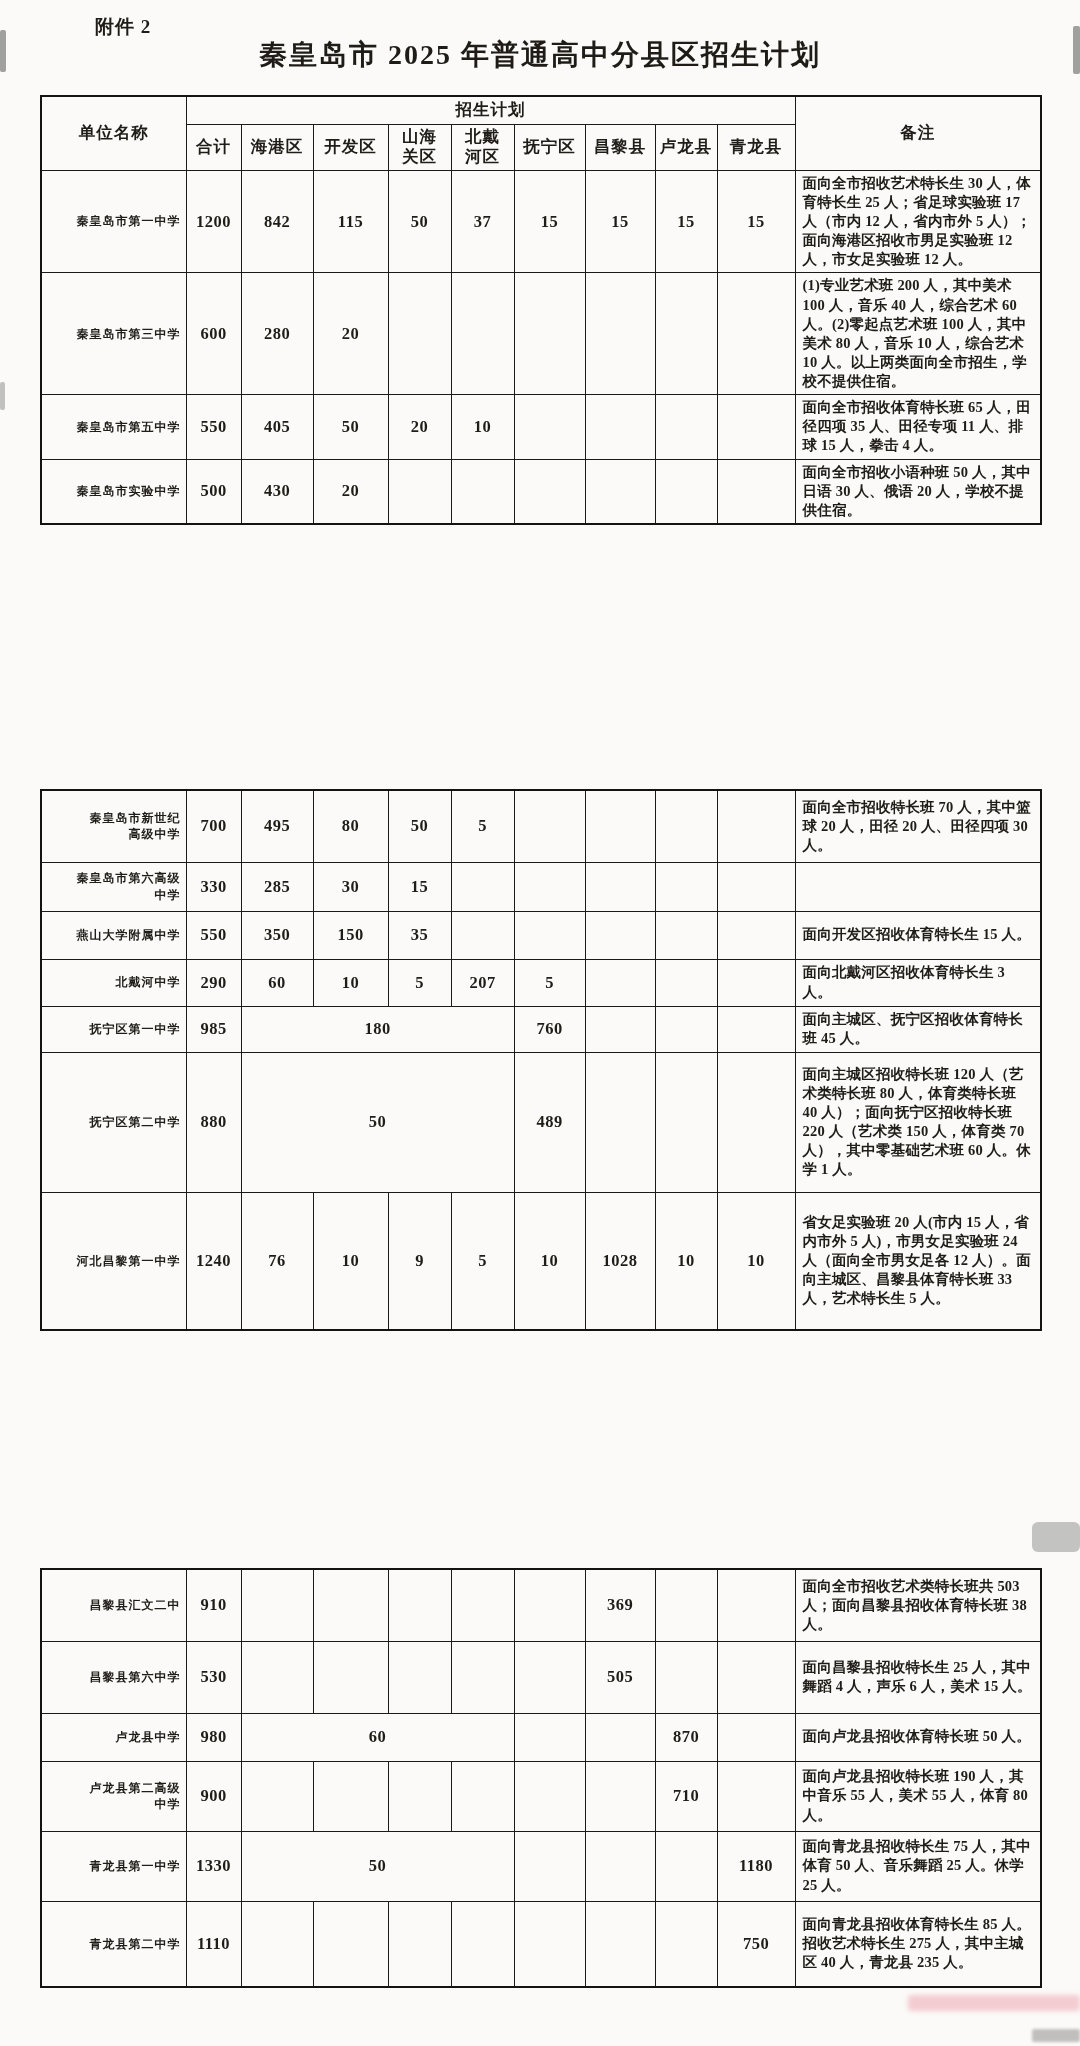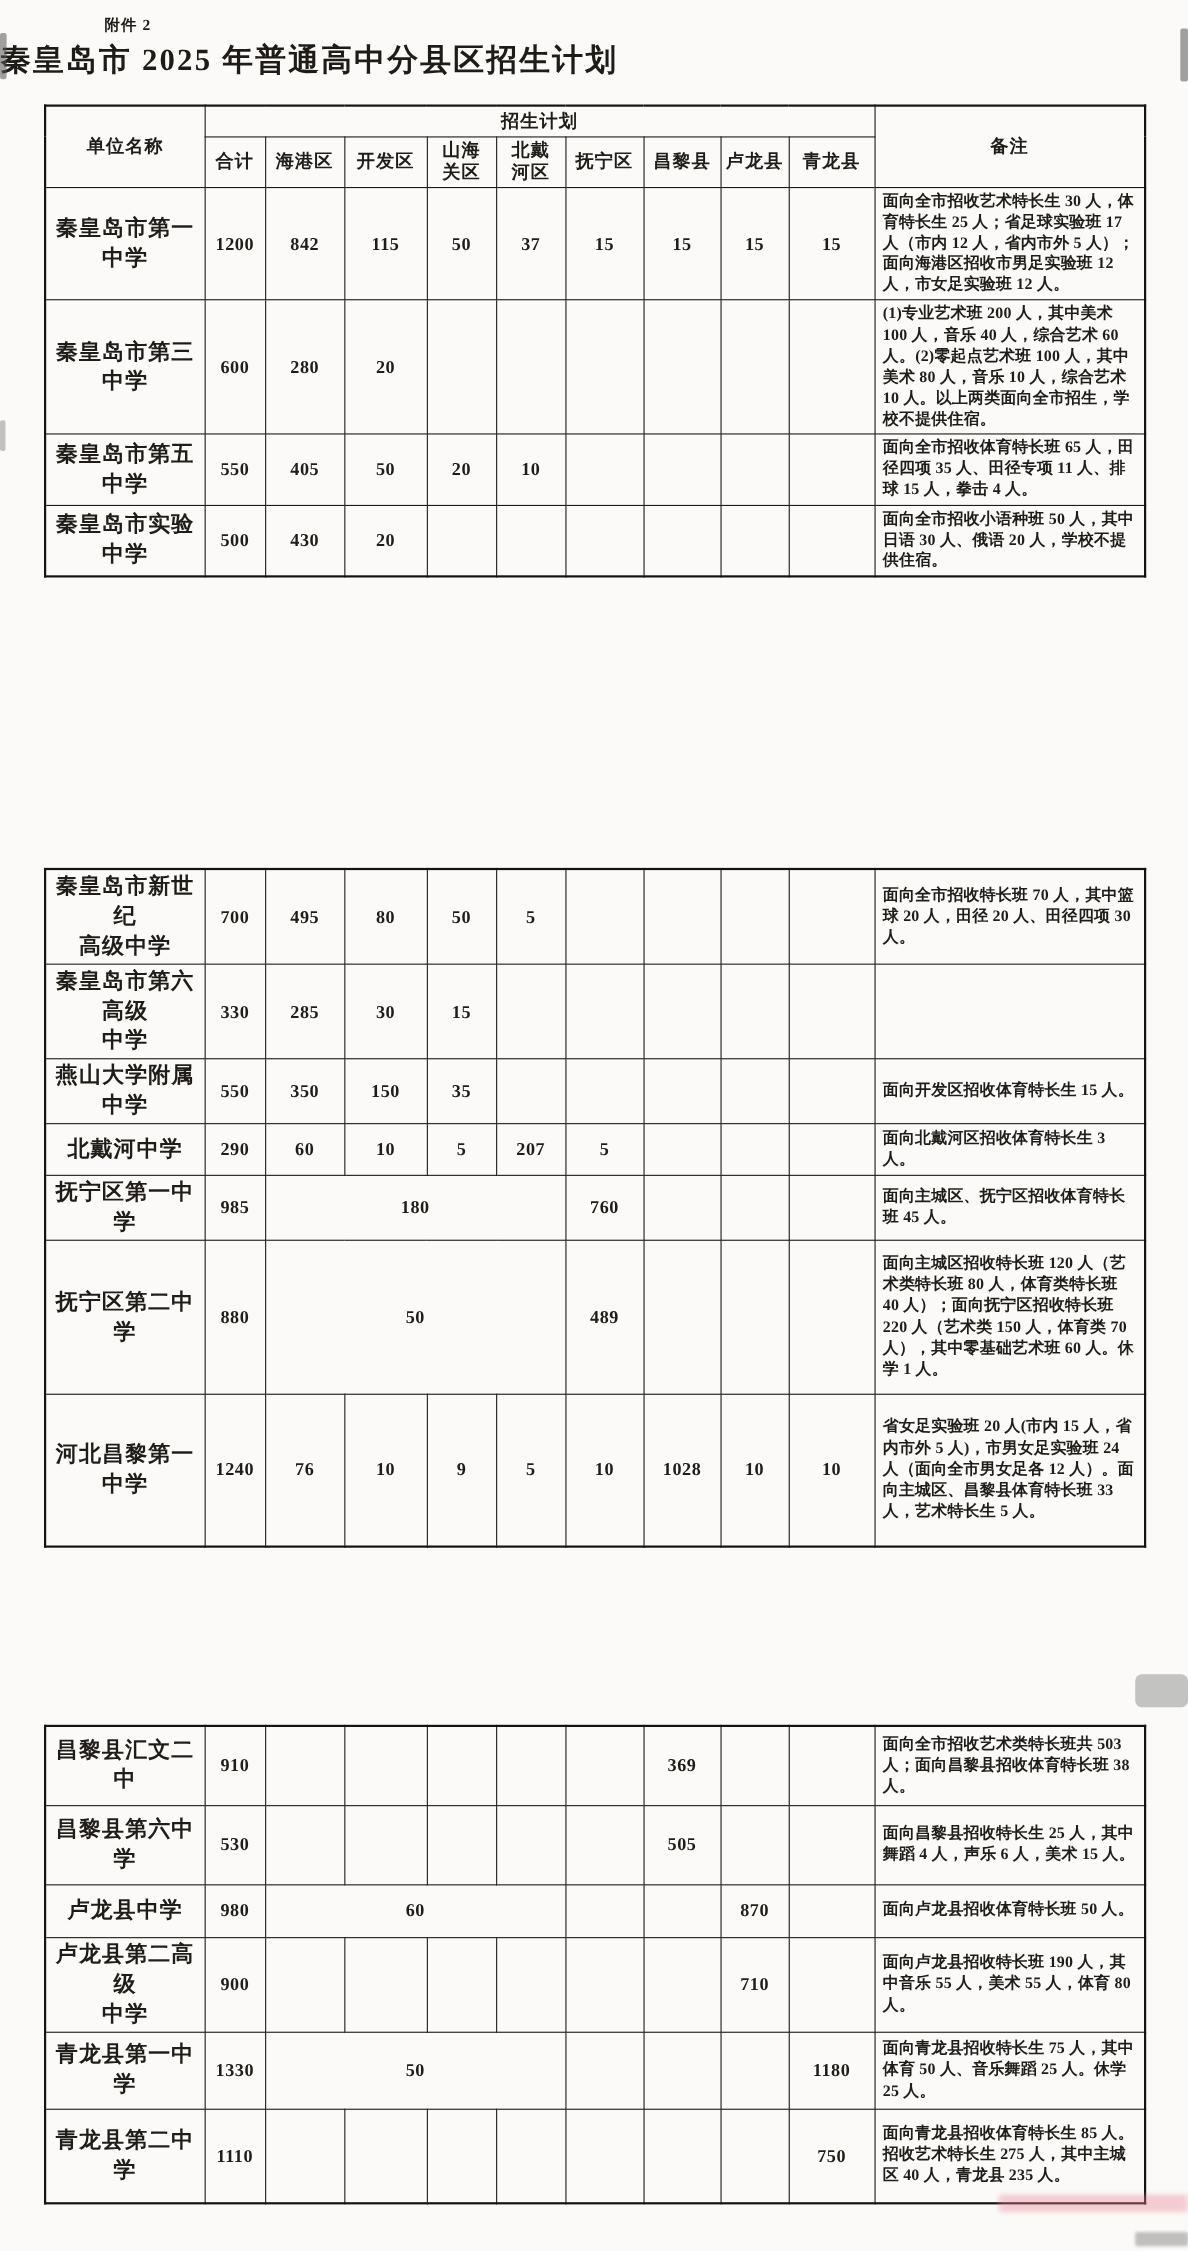--- a/index.html
+++ b/index.html
@@ -4,40 +4,40 @@
 <style>
   html,body{margin:0;padding:0;}
   body{
     width:1080px;height:2046px;position:relative;overflow:hidden;
     background:#fbfaf8;
     font-family:"Liberation Serif","DejaVu Serif",serif;
     color:#1f1c18;
   }
   .attachment{
     position:absolute;left:95px;top:14px;
-    font-size:14px;font-weight:700;letter-spacing:1px;
+    font-size:19px;font-weight:700;letter-spacing:1px;
   }
   .doc-title{
     position:absolute;left:0;top:36px;width:1080px;
-    font-size:28px;font-weight:700;letter-spacing:2px;
+    text-align:center;font-size:28px;font-weight:700;letter-spacing:2px;
     margin:0;
   }
   .table-block{position:absolute;left:40px;}
   table{
     border-collapse:collapse;table-layout:fixed;width:1000px;
     background:transparent;
   }
   th,td{
     border:1.6px solid #1b1a18;
     overflow:hidden;vertical-align:middle;
     font-weight:700;color:#201d19;
   }
   table{border:2.6px solid #141311;}
   th{font-size:16.5px;letter-spacing:1px;white-space:pre-line;line-height:1.25;padding:2px;}
-  td.name{font-size:20px;text-align:center;padding:2px 5px;letter-spacing:1px;white-space:pre-line;line-height:1.35;margin-left:44px;}
+  td.name{font-size:12px;text-align:right;padding:2px 5px;letter-spacing:1px;white-space:pre-line;line-height:1.35;margin-left:44px;}
   td.num{font-size:16.5px;text-align:center;padding:1px;letter-spacing:0.5px;}
   td.remark{font-size:14.5px;text-align:left;padding:3px 7px;line-height:1.32;letter-spacing:0.2px;}
   .smudge{position:absolute;background:#555;opacity:.55;border-radius:2px;}
   .corner-badge{
     position:absolute;left:1032px;top:1522px;width:48px;height:30px;
     background:#b9b9b7;border-radius:6px;opacity:.85;
   }
   .watermark-pink{
     position:absolute;left:908px;top:1995px;width:172px;height:16px;
     background:rgba(232,128,148,.38);filter:blur(2.5px);border-radius:3px;

